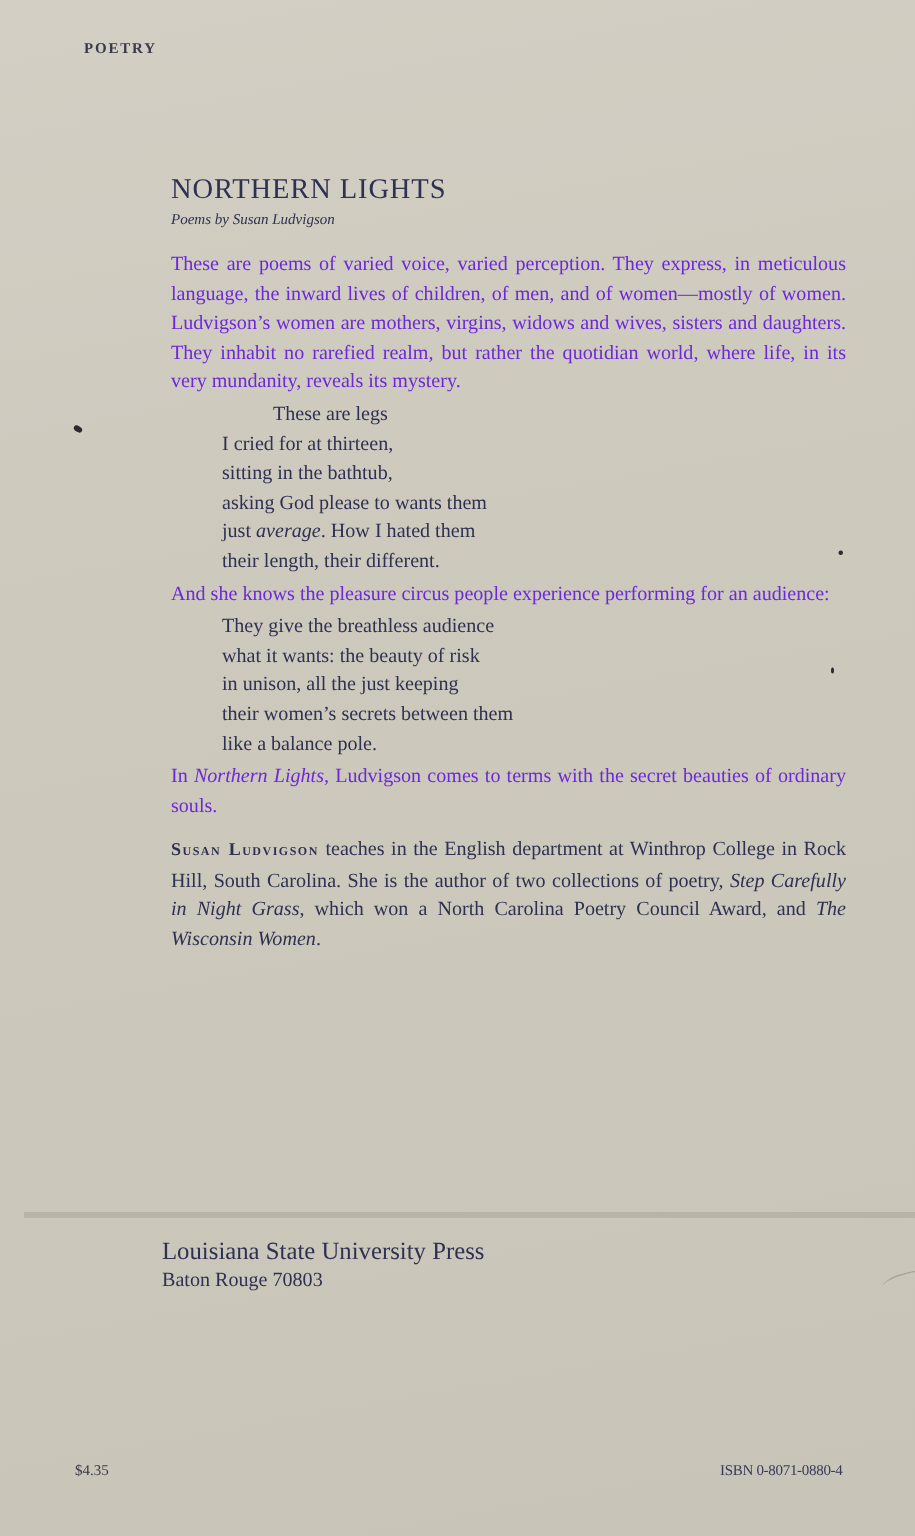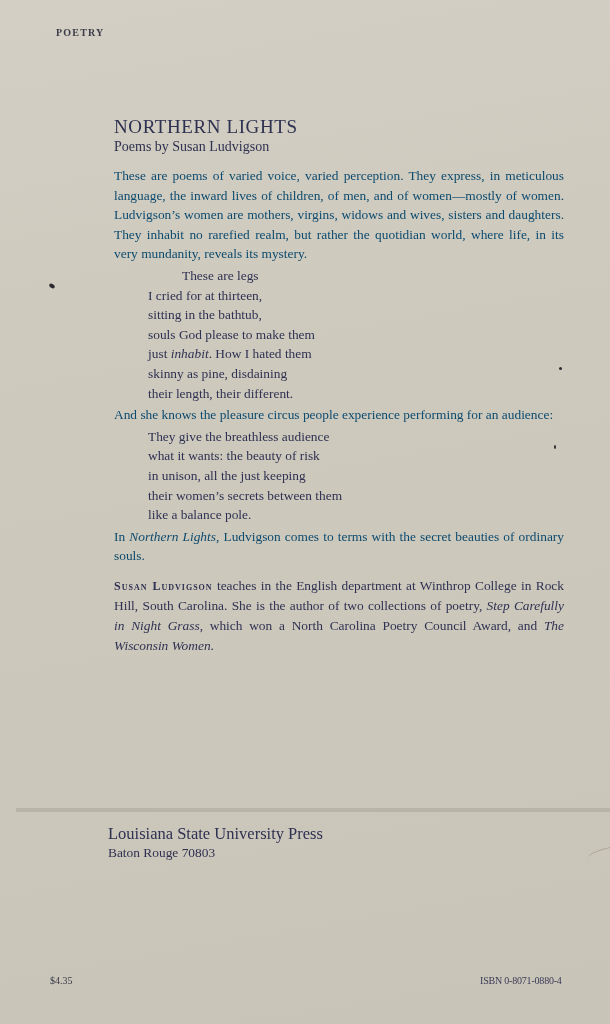--- a/index.html
+++ b/index.html
@@ -44,30 +44,31 @@
     }
     .title {
       font-size: 19px;
       letter-spacing: 0.6px;
       color: #2e3150;
       line-height: 22px;
       margin: 0;
       font-weight: normal;
     }
     .subtitle {
-      font-size: 14px;
+      font-style: italic;
+      font-size: 10px;
       line-height: 18px;
       color: #2e3150;
       margin: 0 0 10px 0;
     }
     .para {
       font-size: 13.4px;
       line-height: 19.6px;
       margin: 0;
-      color: #0c4a6e;
+      color: #6d28d9;
       text-align: justify;
     }
     .para.indent {
       text-indent: 18px;
     }
     .poem {
       margin: 2px 0 2px 34px;
       font-size: 13.4px;
       line-height: 19.6px;
       color: #2f3152;
@@ -148,23 +149,22 @@
   <div class="content">
     <h1 class="title">NORTHERN LIGHTS</h1>
     <div class="subtitle">Poems by Susan Ludvigson</div>
 
     <p class="para">These are poems of varied voice, varied perception. They express, in meticulous language, the inward lives of children, of men, and of women—mostly of women. Ludvigson’s women are mothers, virgins, widows and wives, sisters and daughters. They inhabit no rarefied realm, but rather the quotidian world, where life, in its very mundanity, reveals its mystery.</p>
 
     <div class="poem">
       <span class="line first-indent">These are legs</span>
       <span class="line">I cried for at thirteen,</span>
       <span class="line">sitting in the bathtub,</span>
-      <span class="line">souls God please to make them</span>
-      <span class="line"><span>just </span><em>inhabit</em><span>. How I hated them</span></span>
-      <span class="line">skinny as pine, disdaining</span>
+      <span class="line">asking God please to wants them</span>
+      <span class="line"><span>just </span><em>average</em><span>. How I hated them</span></span>
       <span class="line">their length, their different.</span>
     </div>
 
     <p class="para">And she knows the pleasure circus people experience performing for an audience:</p>
 
     <div class="poem">
       <span class="line">They give the breathless audience</span>
       <span class="line">what it wants: the beauty of risk</span>
       <span class="line">in unison, all the just keeping</span>
       <span class="line">their women’s secrets between them</span>

